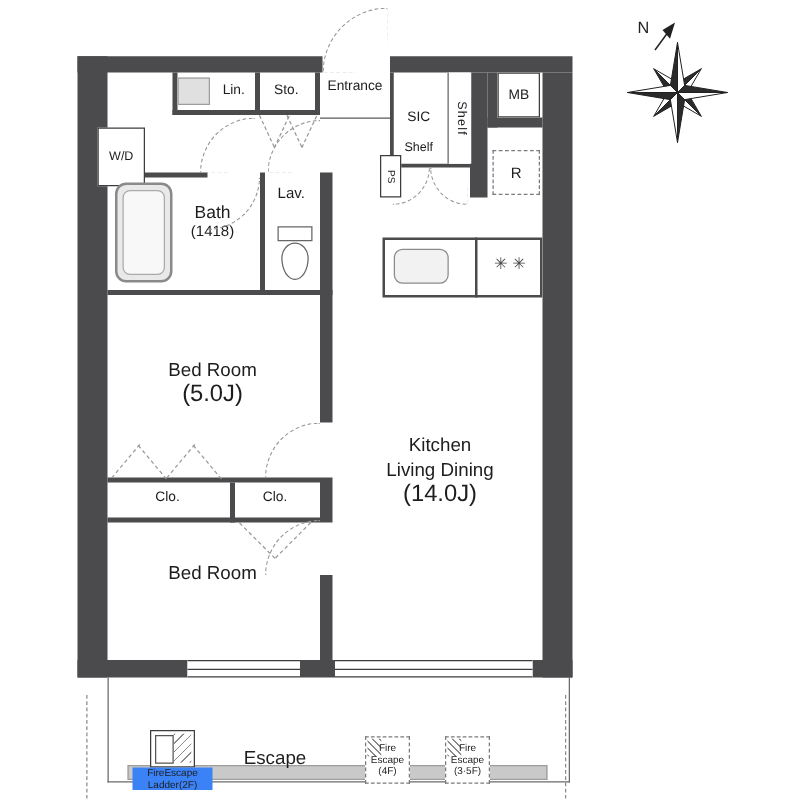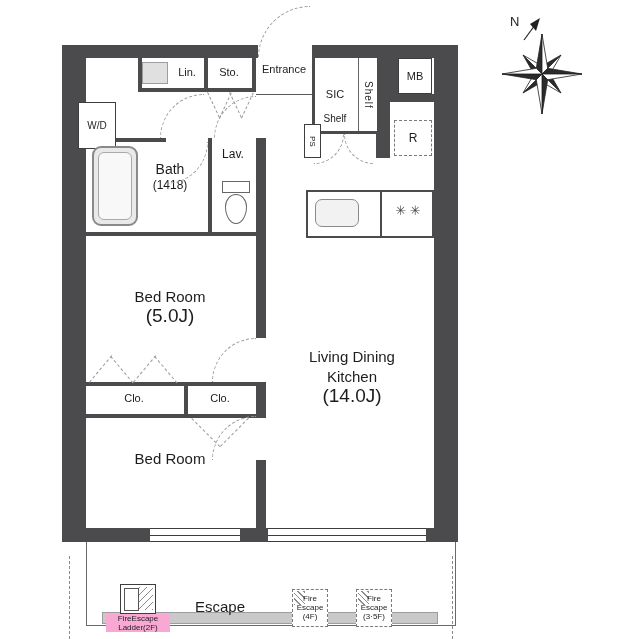--- a/index.html
+++ b/index.html
@@ -141,22 +141,22 @@
     <div class="f15">Bed Room</div>
     <div class="f13">(5.0J)</div>
   </div>
   <div class="arc arc-tl" style="left:212px;top:338px;width:44px;height:44px"></div>
   <div class="dl" style="left:89px;top:382px;width:35px;transform:rotate(-50deg)"></div>
   <div class="dl" style="left:111px;top:356px;width:35px;transform:rotate(50deg)"></div>
   <div class="dl" style="left:133px;top:382px;width:35px;transform:rotate(-50deg)"></div>
   <div class="dl" style="left:155px;top:356px;width:35px;transform:rotate(50deg)"></div>
 
   <div class="lbl" style="left:280px;top:347px;width:144px">
+    <div class="f15">Kitchen</div>
     <div class="f15">Living Dining</div>
-    <div class="f15">Kitchen</div>
     <div class="f13">(14.0J)</div>
   </div>
 
   <div class="lbl f11" style="left:110px;top:392px;width:48px">Clo.</div>
   <div class="lbl f11" style="left:196px;top:392px;width:48px">Clo.</div>
 
   <div class="lbl" style="left:110px;top:449px;width:120px">
     <div class="f15">Bed Room</div>
   </div>
   <div class="arc arc-tl" style="left:212px;top:416px;width:44px;height:44px"></div>
@@ -166,21 +166,21 @@
   <div class="bal" style="left:86px;top:542px;width:370px;height:84px"></div>
   <div class="rail" style="left:102px;top:612px;width:336px;height:12px"></div>
   <div class="vdash" style="left:69px;top:556px;height:83px"></div>
   <div class="vdash" style="left:452px;top:556px;height:83px"></div>
   <div class="lbl f15" style="left:180px;top:597px;width:80px">Escape</div>
 
   <div class="box" style="left:120px;top:584px;width:36px;height:30px">
     <div class="ladder-inner"></div>
     <div class="ladder-stripes"></div>
   </div>
-  <div class="lbl f8" style="left:106px;top:614px;width:64px;background:#f9a8d4">
+  <div class="lbl f8" style="left:106px;top:614px;width:64px;background:#3b82f6">
     <div>FireEscape</div>
     <div>Ladder(2F)</div>
   </div>
 
   <div class="dbox" style="left:292px;top:589px;width:36px;height:38px">
     <div class="hatch"></div>
     <div class="fe-text f8">
       <div>Fire</div>
       <div>Escape</div>
       <div>(4F)</div>

